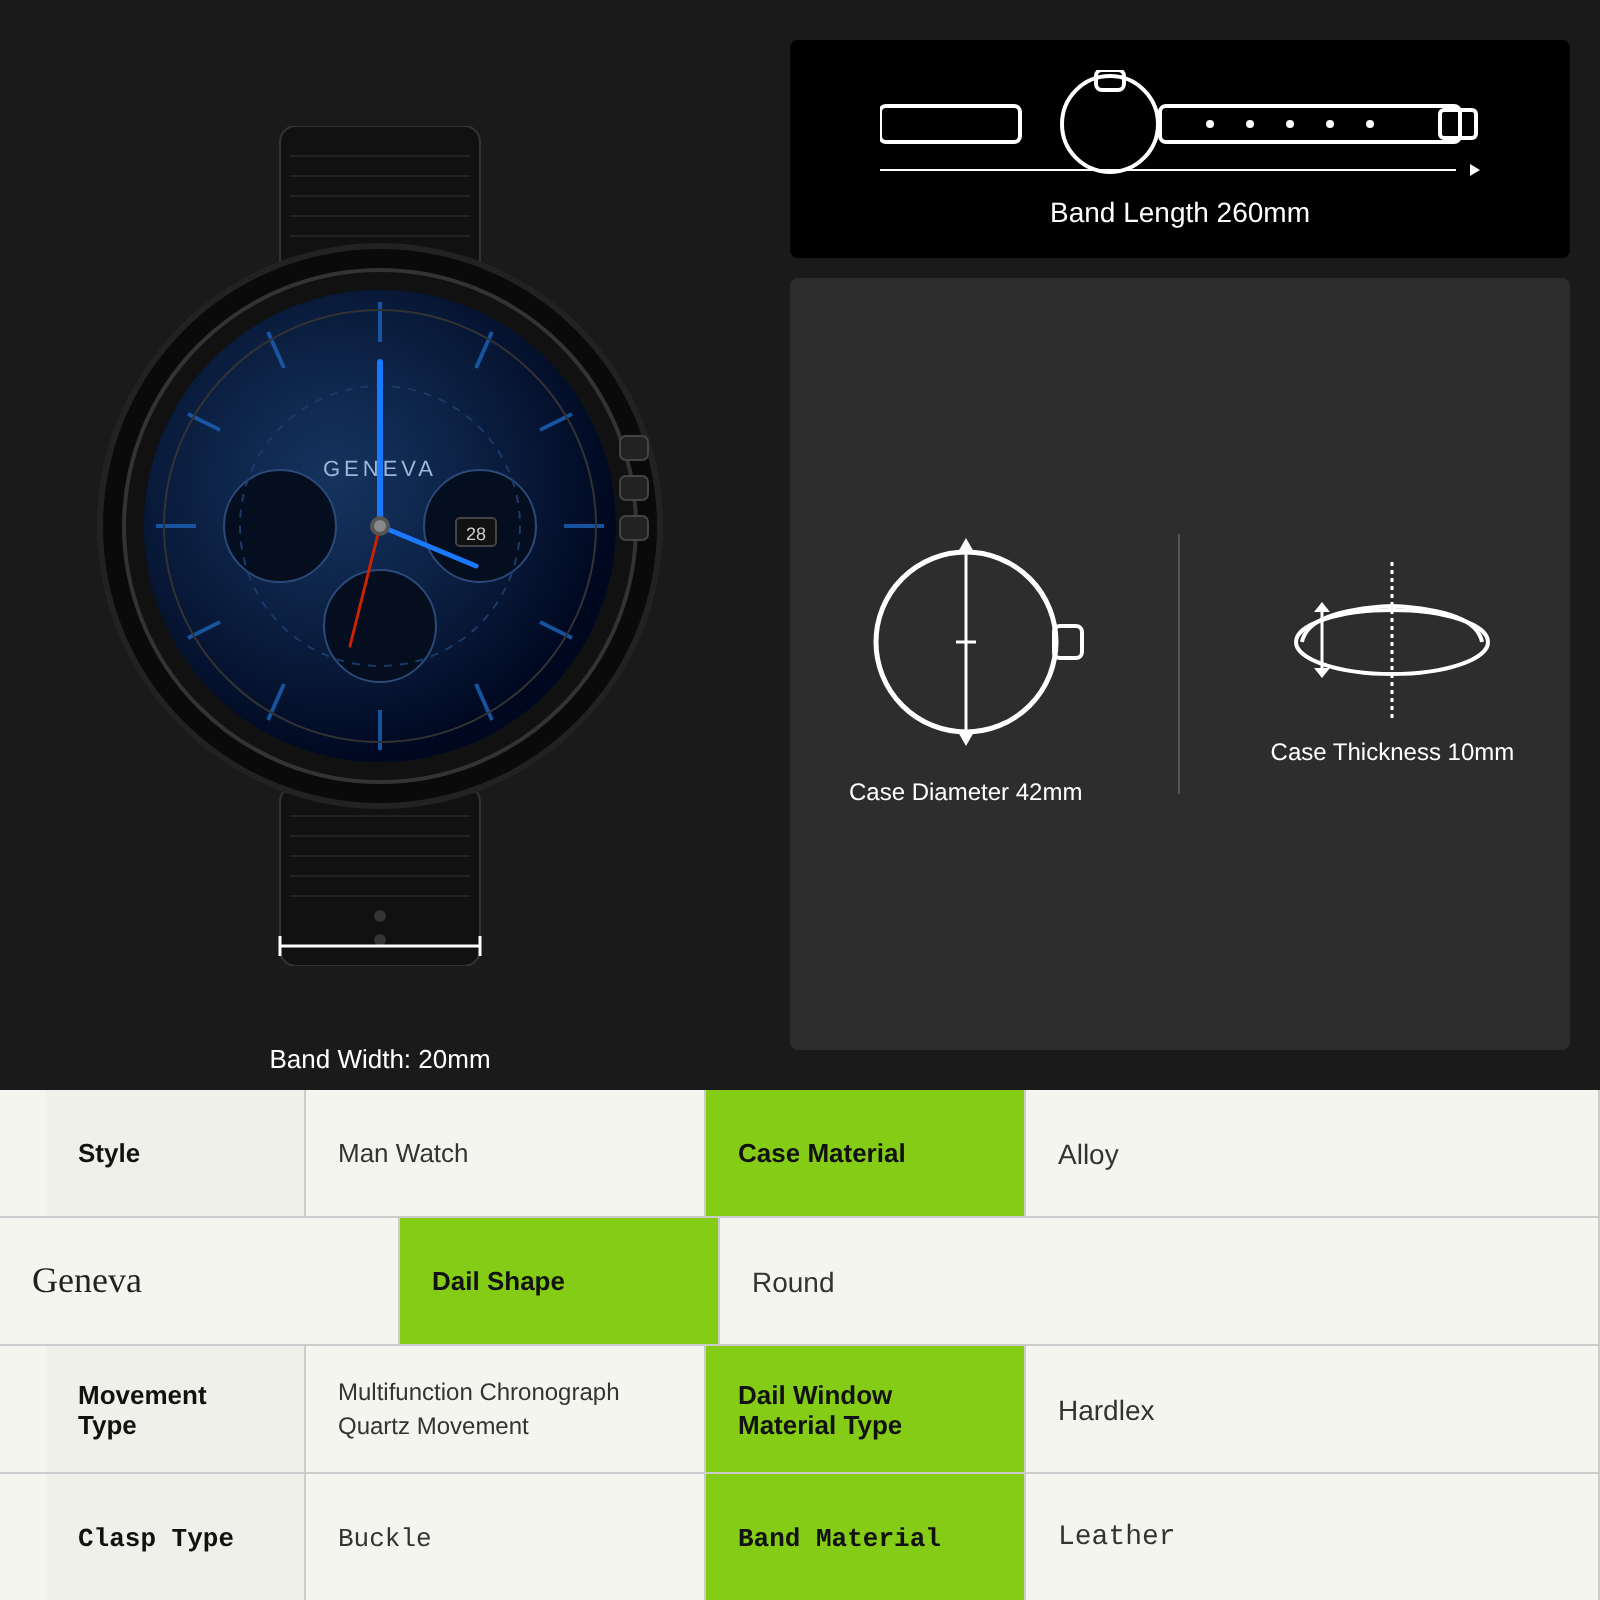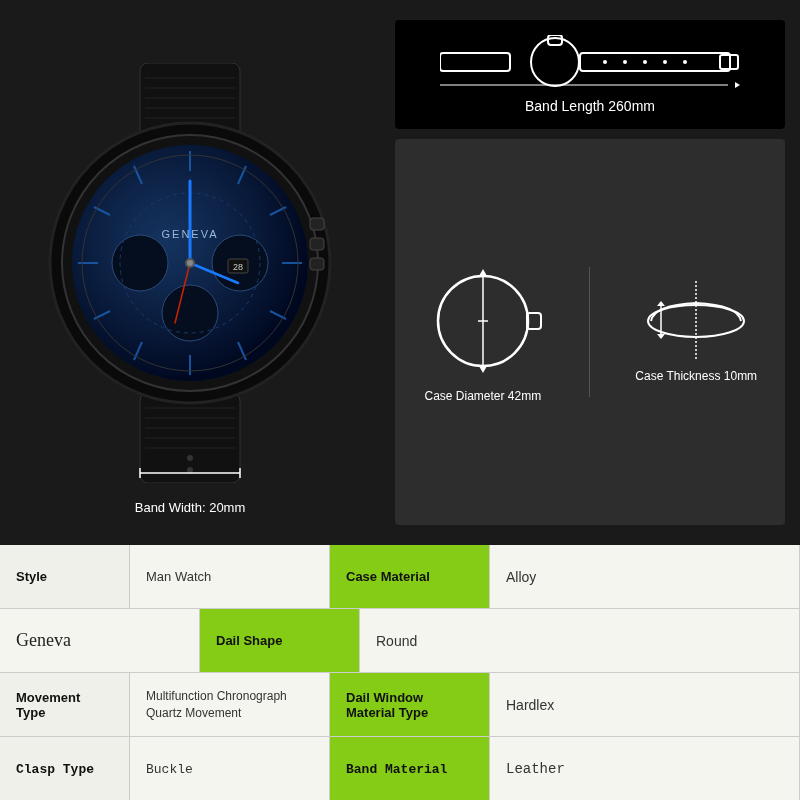--- a/index.html
+++ b/index.html
@@ -38,21 +38,21 @@
     }
 
     
     .watch-svg {
       width: 340px;
       height: 420px;
     }
 
     .band-width-label {
       position: absolute;
-      bottom: 30px;
+      bottom: 8px;
       left: 50%;
       transform: translateX(-50%);
       color: #ffffff;
       font-size: 13px;
       white-space: nowrap;
       display: flex;
       align-items: center;
       gap: 4px;
     }
 
@@ -143,20 +143,21 @@
       border-right: 1px solid #cccccc;
     }
 
     .cell-header {
       width: 130px;
       font-weight: bold;
       font-size: 13px;
       color: #111;
       background: #f0f0ea;
       flex-shrink: 0;
+      margin-left: 23px;
     }
 
     .cell-value {
       width: 200px;
       font-size: 13px;
       color: #333;
       flex-shrink: 0;
     }
 
     .cell-header-right {

